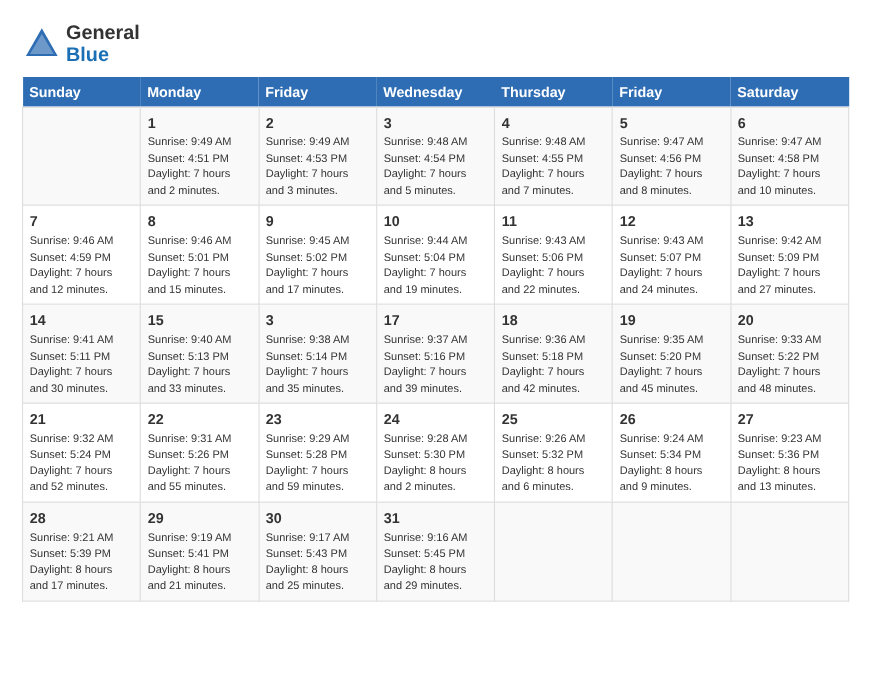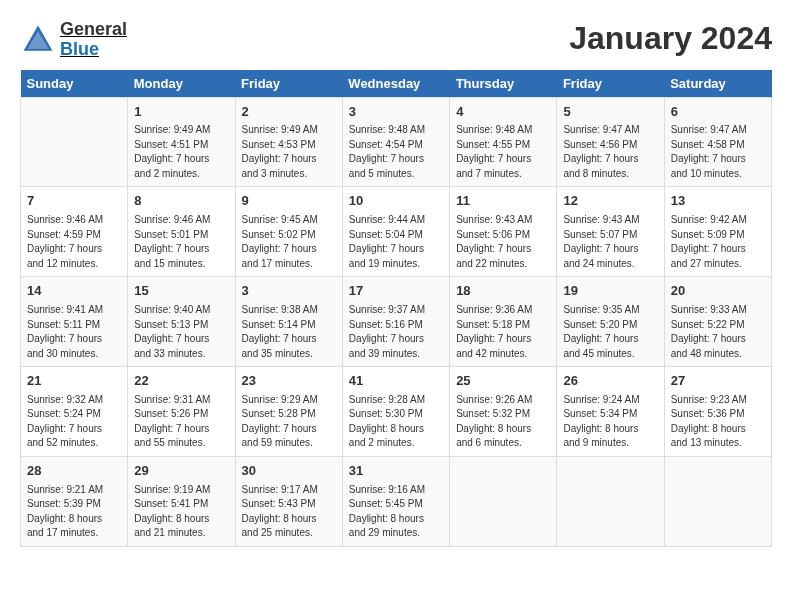--- a/index.html
+++ b/index.html
@@ -18,21 +18,20 @@
     }
     .logo {
       display: flex;
       align-items: center;
       gap: 4px;
     }
     .logo-text {
       font-size: 18px;
       font-weight: bold;
       line-height: 1.1;
-      text-decoration: underline;
     }
     .logo-text span.general { color: #333; }
     .logo-text span.blue { color: #1a6fb5; margin-top: 12px; }
     .logo-icon {
       width: 36px;
       height: 36px;
     }
     .title-block {
       text-align: right;
     }
@@ -93,21 +92,20 @@
     <svg class="logo-icon" viewBox="0 0 40 40">
       <polygon points="20,4 36,32 4,32" fill="#2e6db4"></polygon>
       <polygon points="20,10 32,30 8,30" fill="#fff" opacity="0.3"></polygon>
     </svg>
     <div class="logo-text">
       <span class="general">General</span><br>
       <span class="blue">Blue</span>
     </div>
   </div>
   <div class="title-block">
-    <div class="month-year">January 2024</div>
   </div>
 </div>
 
 <table>
   <thead>
     <tr>
     <th>Sunday</th>
         <th>Monday</th>
         <th>Friday</th>
         <th>Wednesday</th>
@@ -211,21 +209,21 @@
         </td>
         <td>
           <span class="day-number">22</span>
           <div class="day-detail">Sunrise: 9:31 AM<br>Sunset: 5:26 PM<br>Daylight: 7 hours<br>and 55 minutes.</div>
         </td>
         <td>
           <span class="day-number">23</span>
           <div class="day-detail">Sunrise: 9:29 AM<br>Sunset: 5:28 PM<br>Daylight: 7 hours<br>and 59 minutes.</div>
         </td>
         <td>
-          <span class="day-number">41</span>
+          <span class="day-number">24</span>
           <div class="day-detail">Sunrise: 9:28 AM<br>Sunset: 5:30 PM<br>Daylight: 8 hours<br>and 2 minutes.</div>
         </td>
         <td>
           <span class="day-number">25</span>
           <div class="day-detail">Sunrise: 9:26 AM<br>Sunset: 5:32 PM<br>Daylight: 8 hours<br>and 6 minutes.</div>
         </td>
         <td>
           <span class="day-number">26</span>
           <div class="day-detail">Sunrise: 9:24 AM<br>Sunset: 5:34 PM<br>Daylight: 8 hours<br>and 9 minutes.</div>
         </td>

